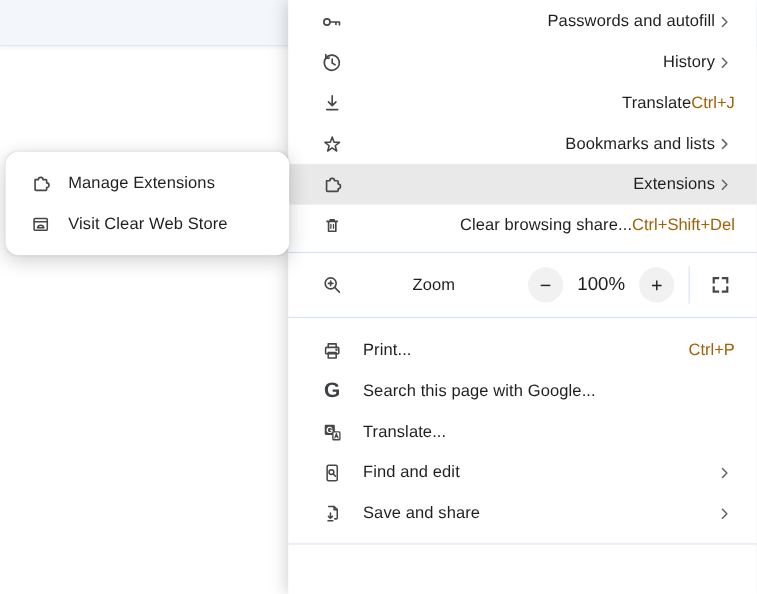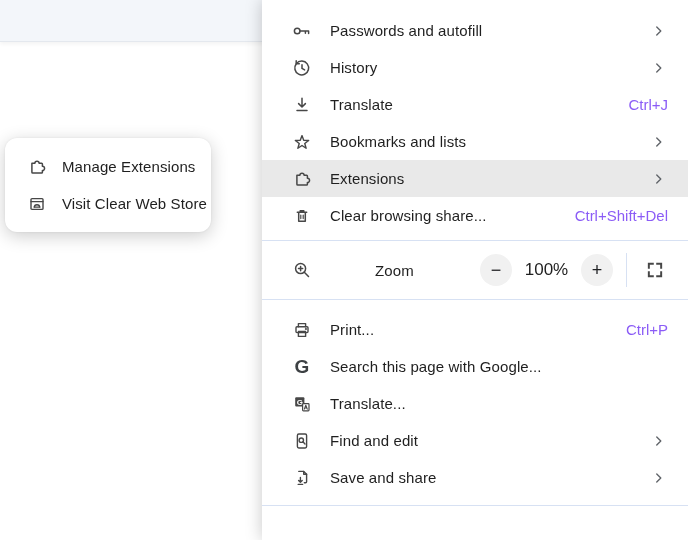--- a/index.html
+++ b/index.html
@@ -9,50 +9,50 @@
 
   
   .backdrop { position:absolute; inset:0; background:#fff; }
   .top-band { position:absolute; left:0; top:0; width:688px; height:42px;
     background:#f3f6fa; border-bottom:1px solid #e4e8ee;
     box-shadow:0 2px 4px rgba(0,0,0,0.05); }
 
   
   .menu { position:absolute; left:262px; top:0; width:426px; height:540px;
     background:#fff; box-shadow:0 0 16px rgba(0,0,0,0.22); }
-  .section-top { padding-top:12px; }
+  .section-top { padding-top:1px;text-align:right; }
   .row { display:flex; align-items:center; height:37px;
     padding:0 20px 0 30px; cursor:default; }
   .row.highlight { background:#e9e9e9; }
   .icon { width:20px; height:20px; flex:0 0 20px; margin-right:18px;
     display:flex; align-items:center; justify-content:center; }
   .label { font-size:15px; color:#1f1f1f; white-space:nowrap; flex:1 1 auto;
     letter-spacing:.1px; }
-  .shortcut { font-size:15px; color:#8b5cf6; margin-left:auto; white-space:nowrap; }
+  .shortcut { font-size:15px; color:#a16207; margin-left:auto; white-space:nowrap; }
   .chev { width:18px; height:18px; flex:0 0 18px; margin-left:auto;
     display:flex; align-items:center; justify-content:center; }
   .divider { height:1px; background:#d7e1f3; }
   .divider.d1 { margin-top:6px; }
   .divider.d3 { margin-top:9px; }
   .section-lower { padding-top:11px; }
 
   
   .zoom-row { height:58px;gap:45px; }
   .zoom-controls { display:flex; align-items:center; margin-left:auto; }
   .circle-btn { width:32px; height:32px; border-radius:50%; background:#f1f1f1;
     border:none; display:flex; align-items:center; justify-content:center;
     font-size:18px; color:#202124; cursor:pointer;
     font-family:"Liberation Sans","DejaVu Sans",sans-serif; }
   .zoom-level { width:69px; text-align:center; font-size:17px; color:#1f1f1f; }
   .vsep { width:1px; height:34px; background:#d7e1f3; margin:0 15px 0 13px; }
   .fs-btn { width:26px; height:26px; background:none; border:none; display:flex;
     align-items:center; justify-content:center; cursor:pointer; }
 
   
-  .submenu { position:absolute; left:5px; top:138px; width:206px; height:94px;
+  .submenu { position:absolute; left:5px; top:138px; width:258px; height:94px;
     background:#fff; border-radius:12px; padding-top:10px;
     box-shadow:0 4px 18px rgba(0,0,0,0.2), 0 0 2px rgba(0,0,0,0.08); }
   .submenu .row { padding:0 16px 0 22px; }
   .submenu .icon { margin-right:15px; }
 
   svg { display:block; }
   .gicon { font-size:19px; font-weight:bold; color:#3c4043; line-height:1; }
 </style>
 </head>
 <body>

